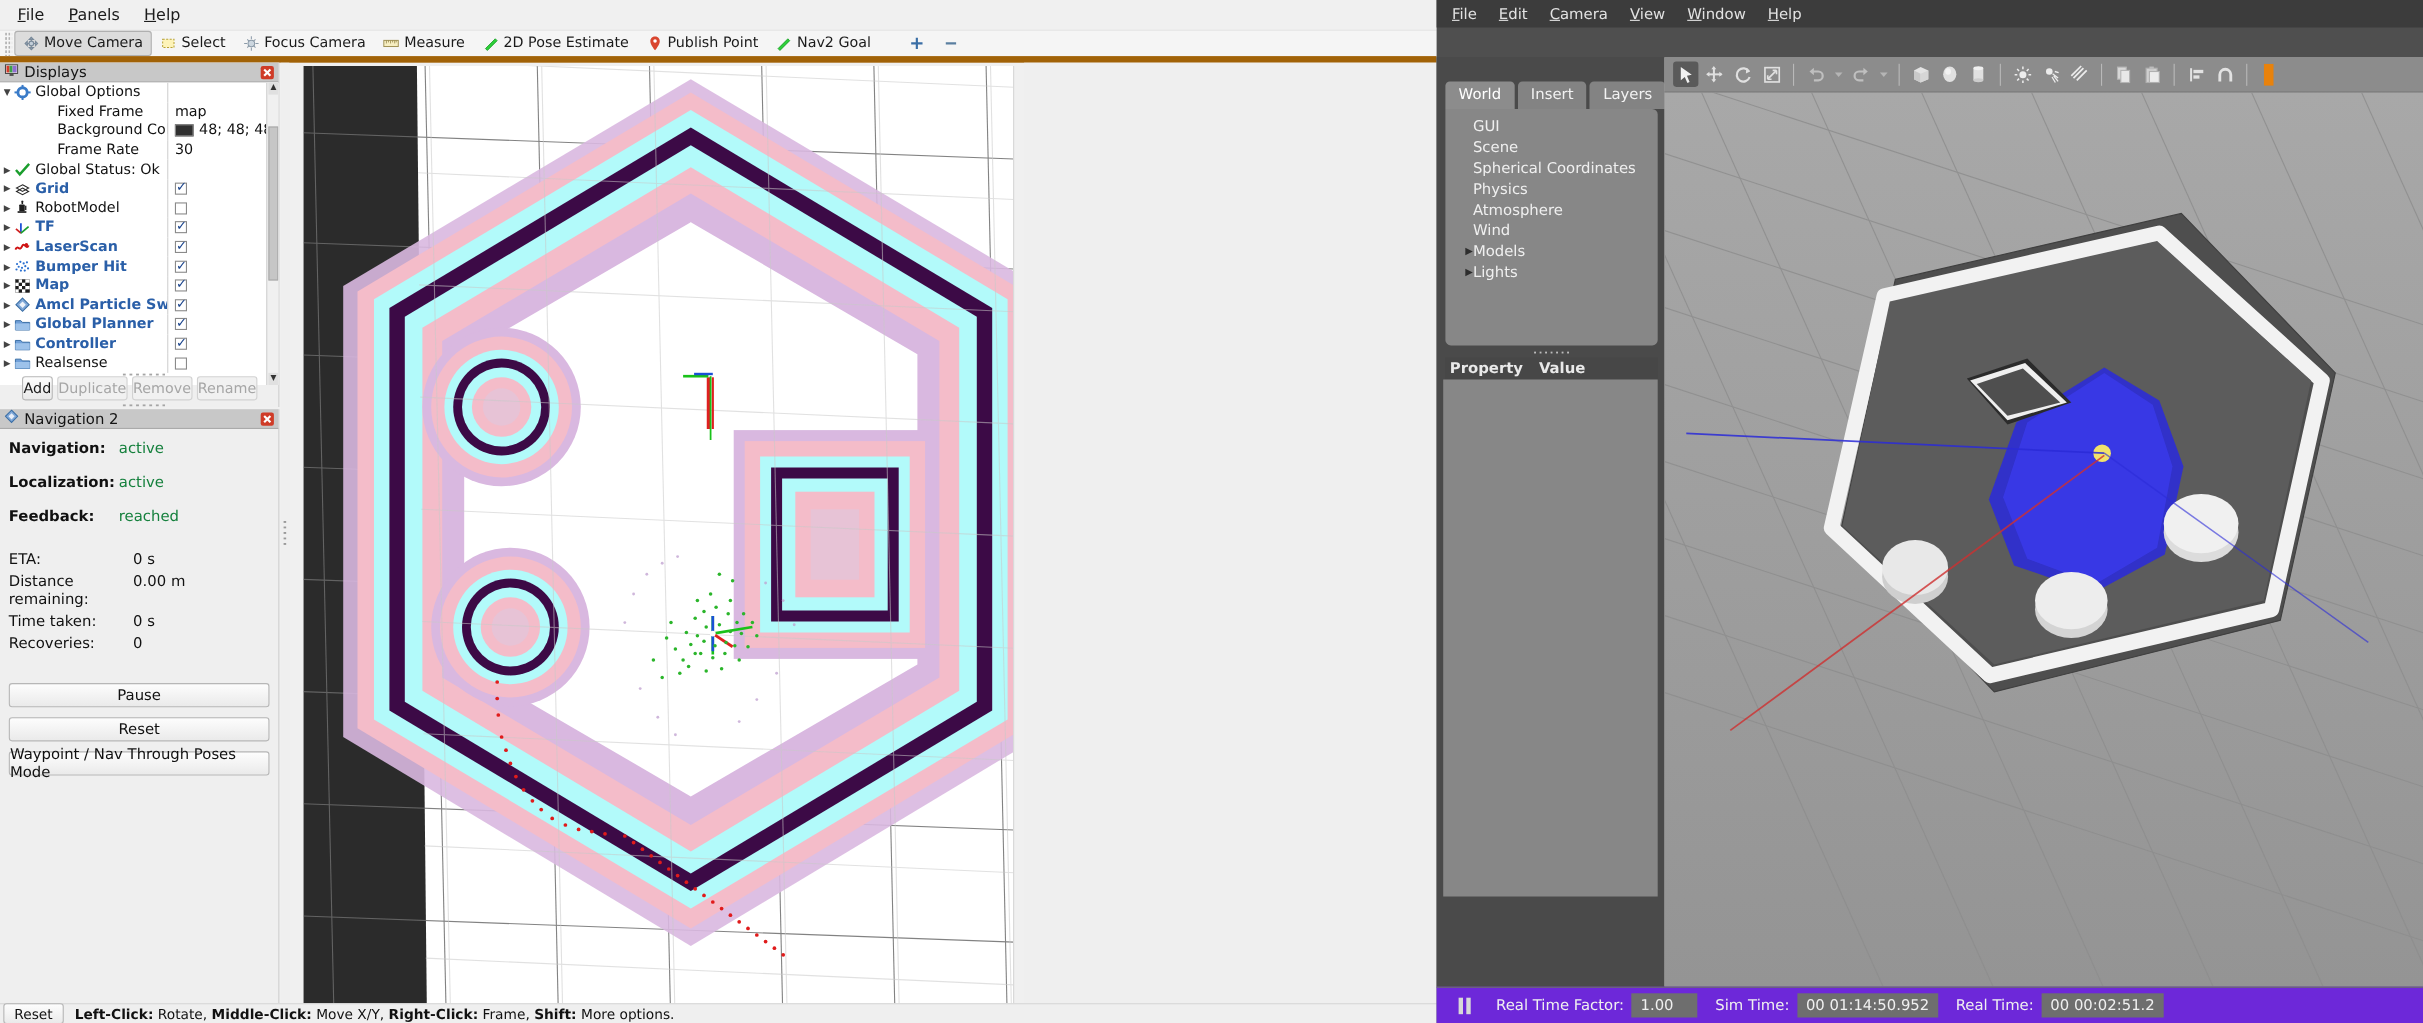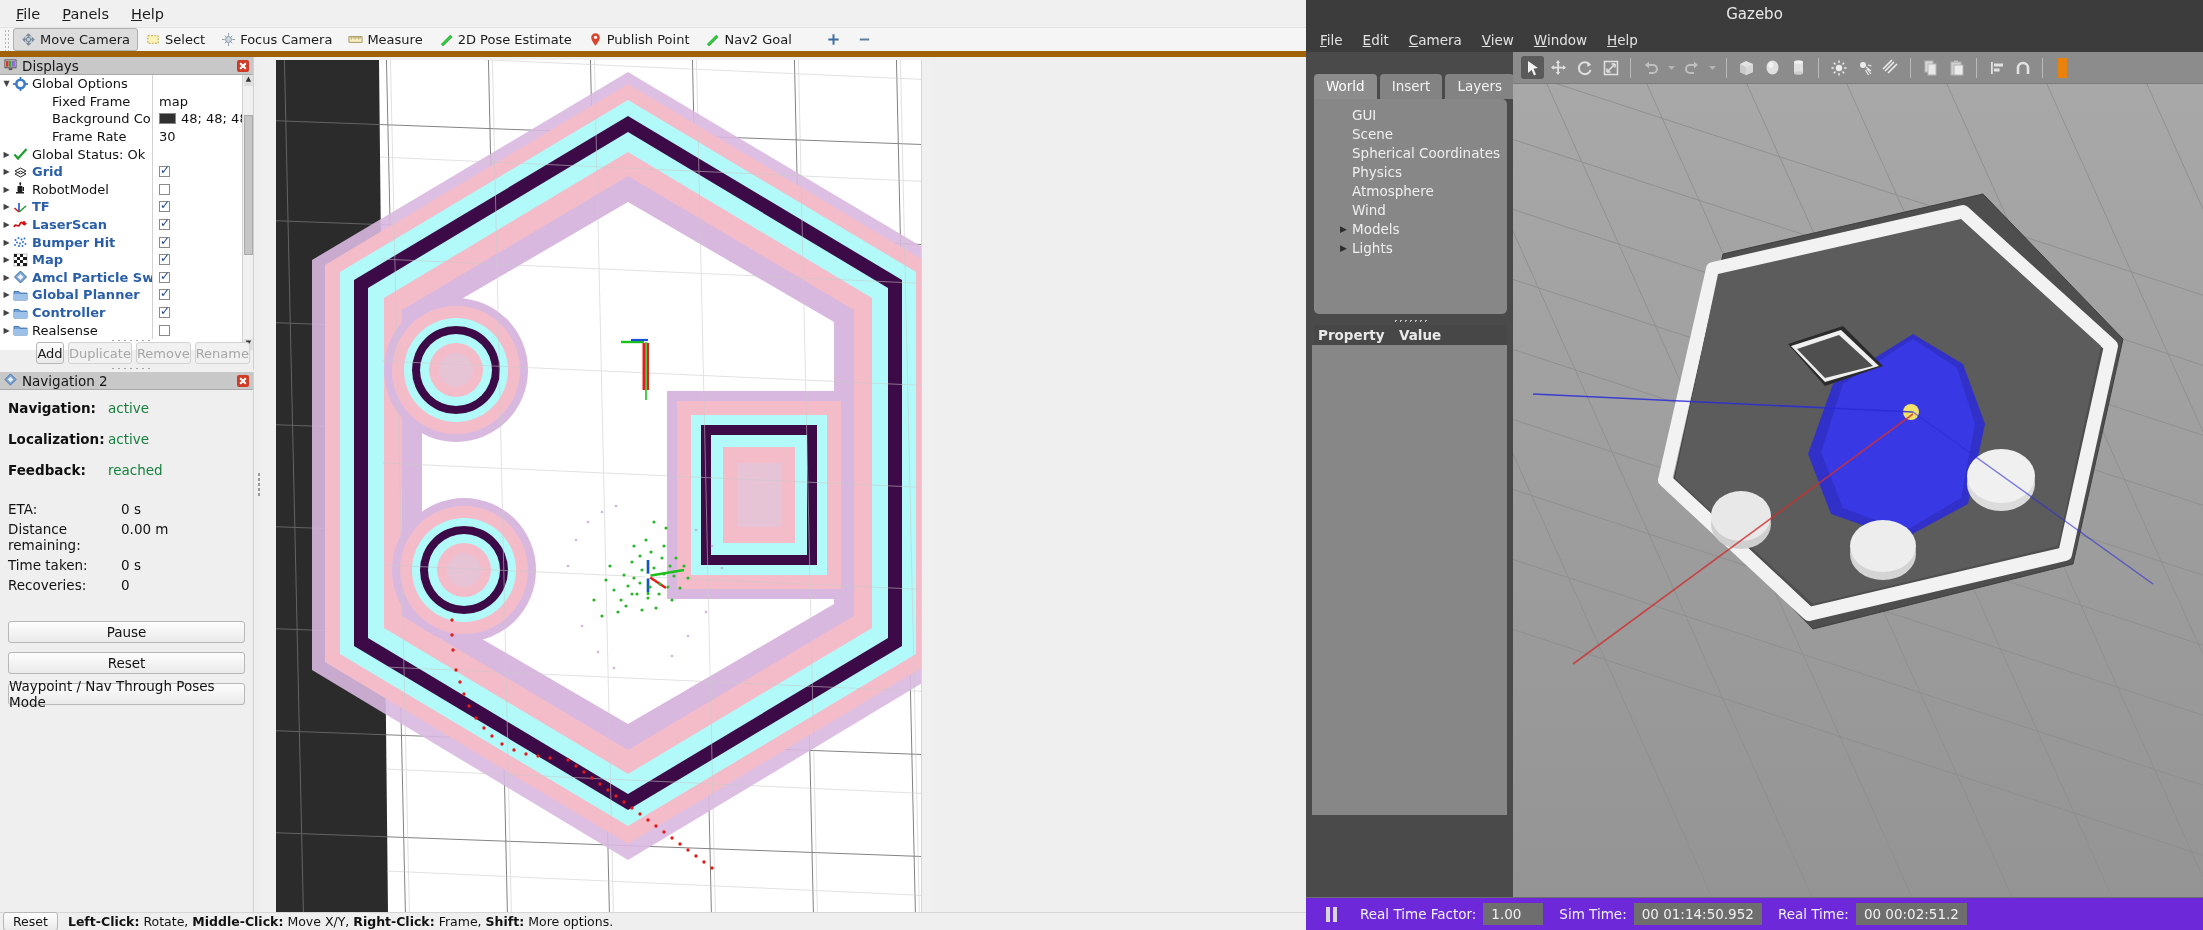--- a/index.html
+++ b/index.html
@@ -57,21 +57,21 @@
                   font-size:12px; color:#19438c; }
   .swatch { width:17px; height:11px; background:#303030; border:1px solid #888;}
   .tree-scroll { position:absolute; right:0; top:0; width:11px; height:275px;
                  background:#f0f0f0; border-left:1px solid #d2d2d2;}
   .tree-scroll .thumb { position:absolute; top:40px; left:1px; width:9px; height:140px;
                         background:#c6c6c6; border:1px solid #aaa;}
   .tree-scroll .arrU,.tree-scroll .arrD { position:absolute; left:1px; width:9px;
       height:11px; background:#e0e0e0; font-size:7px; text-align:center; color:#333;}
   .tree-scroll .arrU{top:0;} .tree-scroll .arrD{bottom:0;}
 
-  .disp-btnrow { position:absolute; left:16px; bottom:6px; width:254px;
+  .disp-btnrow { position:absolute; left:0; bottom:6px; width:254px;
                  display:flex; gap:4px; padding:0 20px;}
   .qbtn { flex:1; height:22px; font-size:13px; color:#1a1a1a;
           background:linear-gradient(#fdfdfd,#e9e9e9); border:1px solid #b7b7b7;
           border-radius:3px; display:flex; align-items:center; justify-content:center;
           cursor:default;}
   .qbtn.dis { color:#a6a6a6; background:#f1f1f1; border-color:#d2d2d2;}
 
   
   .nav-panel { position:absolute; left:0; top:372px; width:254px; height:540px;
                background:#efefef; border-right:1px solid #cfcfcf;}
@@ -125,21 +125,21 @@
   .gz-menu { font-size:13.5px; color:#e2e2e2; cursor:default;}
   .gz-menu u { text-decoration:underline;}
 
   .gz-left { position:absolute; left:0; top:52px; width:207px; height:845px;
              background:#4a4a4a;}
   .gz-tabs { display:flex; gap:3px; padding:3px 5px 0 8px;}
   .gz-tab { font-size:13.5px; padding:4px 12px 5px 12px; background:#838383;
             color:#f2f2f2; border-radius:4px 4px 0 0; cursor:default;margin-top:19px;}
   .gz-tab.sel { background:#8c8c8c; color:#fff;}
   .gz-tree { margin:0 6px 0 8px; background:#878787; height:215px;
-             border-radius:0 5px 5px 5px; padding:6px 0 0 16px;}
+             border-radius:0 5px 5px 5px; padding:6px 0 0 3px;text-align:right;}
   .gz-trow { display:flex; align-items:center; height:19px; font-size:13.5px;
              color:#efefef; padding-left:10px; cursor:default;}
   .gz-arrow { width:12px; font-size:9px; color:#2d2d2d;}
   .gz-splitdots{ margin:4px auto 2px auto; width:34px; height:5px;
        background-image:radial-gradient(#bdbdbd 1px,transparent 1px);
        background-size:5px 5px;}
   .gz-propbar { margin:0 6px 0 8px; height:20px; background:#474747;
                 display:flex; align-items:center; font-size:13.5px;
                 font-weight:bold; color:#e9e9e9;}
   .gz-propbar .c1 { width:85px; padding-left:4px;}
@@ -769,23 +769,20 @@
           <span>Move X/Y,</span>
           <span style="font-weight: bold;">Right-Click:</span>
           <span>Frame,</span>
           <span style="font-weight: bold;">Shift:</span>
           <span>More options.</span>
         </div>
     </div>
   </div>
 
   <div class="gz">
-    <div class="gz-title">
-      <span>Gazebo</span>
-    </div>
     <div class="gz-menubar">
       <div class="gz-menu"><u>F</u>ile</div>
       <div class="gz-menu"><u>E</u>dit</div>
       <div class="gz-menu"><u>C</u>amera</div>
       <div class="gz-menu"><u>V</u>iew</div>
       <div class="gz-menu"><u>W</u>indow</div>
       <div class="gz-menu"><u>H</u>elp</div>
     </div>
 
     <div class="gz-left">

